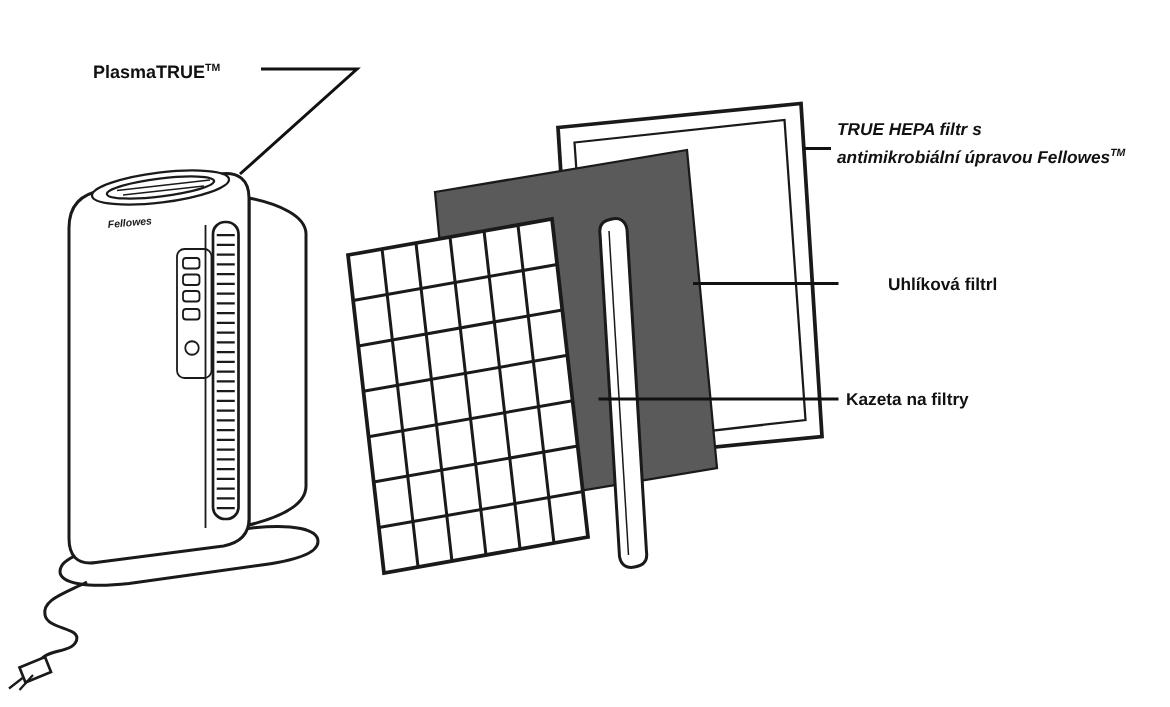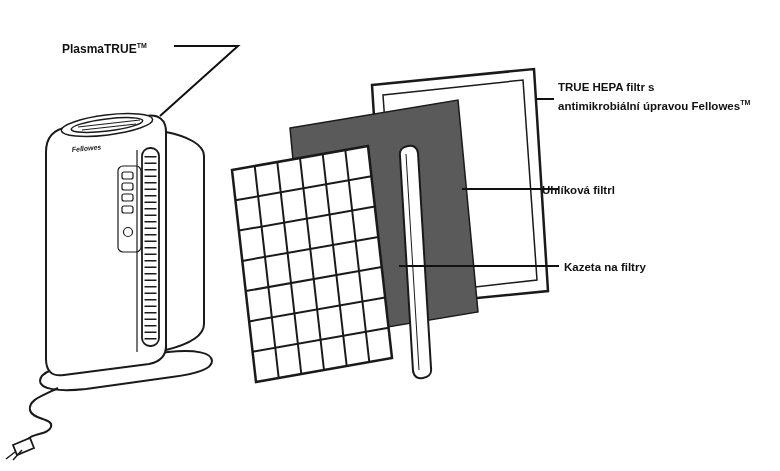--- a/index.html
+++ b/index.html
@@ -26,20 +26,21 @@
     font-size: 11.5px;
     line-height: 15px;
     color: #111111;
     white-space: nowrap;
   }
   .label sup {
     font-size: 7px;
   }
   .label.multiline {
     white-space: normal;
+    font-style: italic;
   }
 </style>
 </head>
 <body>
 
 <div class="canvas">
 
   <svg class="diagram-svg" width="780" height="471" viewBox="0 0 780 471">
 
     <g stroke="#1a1a1a" fill="#ffffff">
@@ -116,21 +117,21 @@
 
   <div class="label" style="left:62px; top:38px; font-size:12px;">
     <span>PlasmaTRUE</span><sup>TM</sup>
   </div>
 
   <div class="label multiline" style="left:558px; top:80px; width:218px;">
     <span>TRUE HEPA filtr s</span><br>
     <span>antimikrobiální úpravou Fellowes</span><sup>TM</sup>
   </div>
 
-  <div class="label" style="left:542px; top:183px;">
+  <div class="label" style="left:592px; top:183px;">
     <span>Uhlíková filtrl</span>
   </div>
 
   <div class="label" style="left:564px; top:260px;">
     <span>Kazeta na filtry</span>
   </div>
 
 </div>
 
 </body></html>

